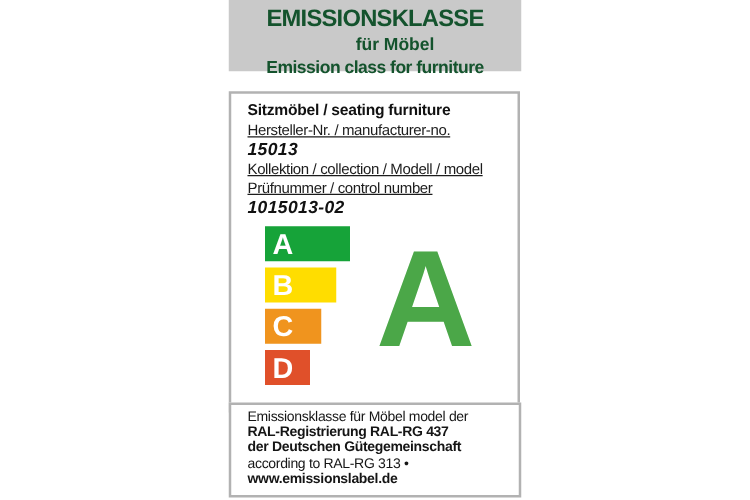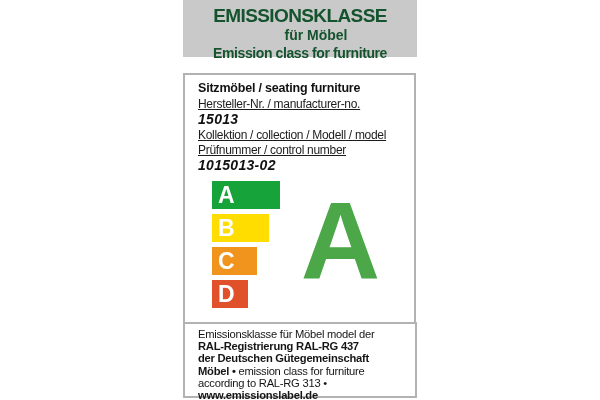--- a/index.html
+++ b/index.html
@@ -89,19 +89,18 @@
           </div>
         </div>
         <div class="big-letter" style="color: rgb(75, 167, 72);">A</div>
       </div>
     </div>
 
     <div class="footerbox" style="border-color: rgb(178, 178, 178);">
       <div class="f-line">Emissionsklasse für Möbel model der</div>
       <div class="f-line f-bold">RAL-Registrierung RAL-RG 437</div>
       <div class="f-line f-bold">der Deutschen Gütegemeinschaft</div>
-      <div class="f-line"><span class="f-bold">Möbel •</span> <span>emission class for furniture</span></div>
       <div class="f-line">according to RAL-RG 313 •</div>
       <div class="f-line f-bold">www.emissionslabel.de</div>
     </div>
 
   </div>
 </div>
 
 </body></html>

